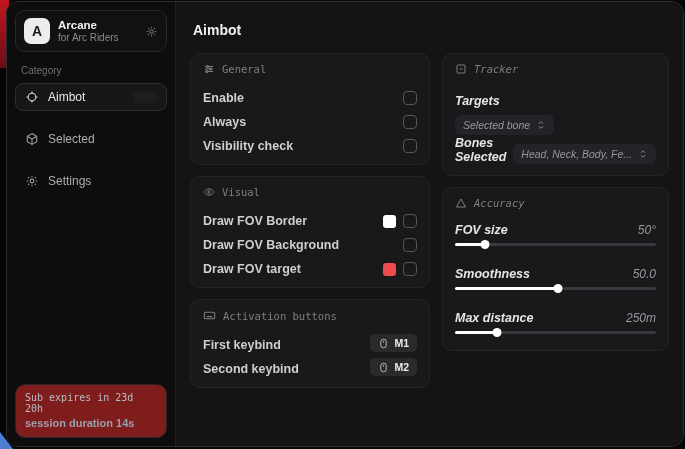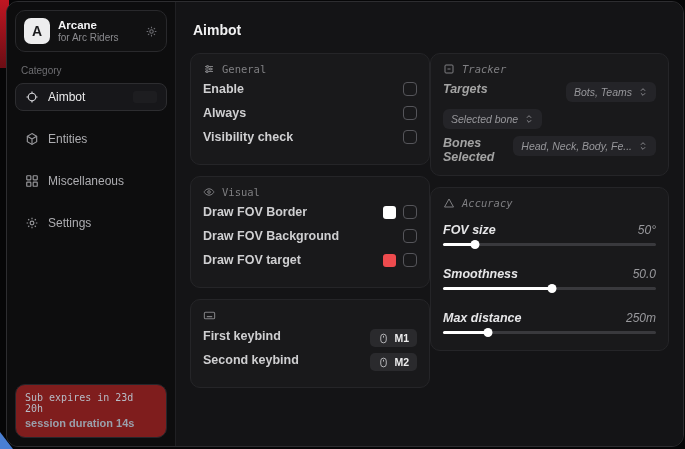--- a/index.html
+++ b/index.html
@@ -50,48 +50,48 @@
   .side-footer { margin-top:auto; border:1px solid #26262b; border-radius:10px;
     padding:7px 9px 8px 9px; background:#7f1d1d; }
   .sf-line1 { font-family:"DejaVu Sans Mono", monospace; font-size:10px;
     color:#b7bcc6; }
   .sf-line2 { font-size:11px; font-weight:bold; color:#9aa0ab; margin-top:3px; }
 
   
   .main { flex:1; background:#141416; padding:13px 14px; overflow:hidden; }
   .page-title { color:#f1f1f2; font-size:14px; font-weight:bold;
     margin:7px 0 15px 3px; }
-  .cols { display:flex; gap:0; align-items:flex-start; }
+  .cols { display:flex; gap:12px; align-items:flex-start; }
   .col-left { width:240px; display:flex; flex-direction:column; gap:11px; flex-shrink:0; }
   .col-right { flex:1; display:flex; flex-direction:column; gap:11px;font-style:italic; }
 
   .card { background:#19191b; border:1px solid #252528; border-radius:10px;
     padding:9px 12px 11px 12px; }
   .card-head { display:flex; align-items:center; gap:7px; color:#7f7f82;
     font-family:"DejaVu Sans Mono", monospace; font-size:10.5px;
     margin-bottom:7px; }
   .card-head .hicon { display:flex; color:#7f7f82; }
 
-  .row { display:flex; align-items:flex-start; justify-content:space-between;
+  .row { display:flex; align-items:flex-end; justify-content:space-between;
     min-height:23px; }
   .row + .row { margin-top:1px; }
   .row-label { color:#cfcfd1; font-size:12.5px; font-weight:600; }
   .row-right { display:flex; align-items:center; gap:7px; }
 
   .checkbox { width:14px; height:14px; border:1.5px solid #55555a;
     border-radius:4px; background:transparent; }
   .swatch { width:13px; height:13px; border-radius:3px; }
 
   .keychip { background:#2a2a2d; border-radius:5px; padding:3px 8px;
     display:flex; align-items:center; gap:5px; color:#ececed;
     font-size:10.5px; font-weight:bold; }
   .keychip .micon { display:flex; color:#c0c0c3; }
 
   .trow { min-height:26px; }
-  .trow .row-label { color:#a3a3a3; }
+  .trow .row-label { color:#e5e5e5; }
   .dropchip { background:#242428; border-radius:6px; padding:4px 8px;
     display:flex; align-items:center; gap:6px; color:#97979b;
     font-size:10.5px; max-width:150px; white-space:nowrap; }
   .dropchip .dval { overflow:hidden; text-overflow:ellipsis; }
   .dropchip .uicon { display:flex; color:#8a8a8e; flex-shrink:0; }
 
   .srow { margin-bottom:11px; }
   .srow:last-child { margin-bottom:2px; }
   .srow-top { display:flex; align-items:flex-end; justify-content:space-between;
     min-height:21px; }
@@ -143,35 +143,24 @@
         <span class="nav-hint"></span>
       </div>
 
       <div class="nav-item spaced">
         <span class="nicon">
           <svg width="14" height="14" viewBox="0 0 24 24" fill="none" stroke="currentColor" stroke-width="2">
             <path d="M12 2.7l8 4.6v9.4l-8 4.6-8-4.6V7.3z"></path>
               <path d="M12 12l8-4.7M12 12L4 7.3M12 12v9.3"></path>
           </svg>
         </span>
-        <span>Entities</span>
-      </div>
-
-
-      <div class="nav-item spaced">
-        <span class="nicon">
-          <svg width="14" height="14" viewBox="0 0 24 24" fill="none" stroke="currentColor" stroke-width="2">
-            <rect x="3" y="3" width="7" height="7" rx="1"></rect>
-              <rect x="14" y="3" width="7" height="7" rx="1"></rect>
-            <rect x="3" y="14" width="7" height="7" rx="1"></rect>
-              <rect x="14" y="14" width="7" height="7" rx="1"></rect>
-          </svg>
-        </span>
-        <span>Miscellaneous</span>
-      </div>
+        <span>Selected</span>
+      </div>
+
+
 
       <div class="nav-item spaced">
         <span class="nicon">
           <svg width="14" height="14" viewBox="0 0 24 24" fill="none" stroke="currentColor" stroke-width="2">
             <circle cx="12" cy="12" r="3.2"></circle>
             <path d="M12 2.8v2.6M12 18.6v2.6M2.8 12h2.6M18.6 12h2.6M5.5 5.5l1.8 1.8M16.7 16.7l1.8 1.8M18.5 5.5l-1.8 1.8M7.3 16.7l-1.8 1.8"></path>
           </svg>
         </span>
         <span>Settings</span>
       </div>
@@ -247,20 +236,21 @@
         </div>
 
         <div class="card">
           <div class="card-head">
             <span class="hicon">
               <svg width="13" height="13" viewBox="0 0 24 24" fill="none" stroke="currentColor" stroke-width="2">
                 <rect x="2.5" y="6" width="19" height="12" rx="2"></rect>
                   <path d="M6 10h.01M10 10h.01M14 10h.01M18 10h.01M7 14h10"></path>
               </svg>
             </span>
+            <span>Activation buttons</span>
           </div>
           <div class="row">
             <span class="row-label">First keybind</span>
             <span class="keychip">
               <span class="micon">
                 <svg width="11" height="11" viewBox="0 0 24 24" fill="none" stroke="currentColor" stroke-width="2">
                   <rect x="6" y="2.5" width="12" height="19" rx="6"></rect>
                     <path d="M12 6v4"></path>
                 </svg>
               </span>
@@ -289,28 +279,20 @@
             <span class="hicon">
               <svg width="12" height="12" viewBox="0 0 24 24" fill="none" stroke="currentColor" stroke-width="2">
                 <rect x="4" y="4" width="16" height="16" rx="2"></rect>
                   <path d="M9 12h6"></path>
               </svg>
             </span>
             <span>Tracker</span>
           </div>
           <div class="row trow">
             <span class="row-label">Targets</span>
-            <span class="dropchip">
-              <span class="dval">Bots, Teams</span>
-              <span class="uicon">
-                <svg width="10" height="10" viewBox="0 0 24 24" fill="none" stroke="currentColor" stroke-width="2.4">
-                  <path d="M7 9l5-5 5 5M7 15l5 5 5-5"></path>
-                </svg>
-              </span>
-            </span>
           </div>
           <div class="row trow">
             <span class="dropchip">
               <span class="dval">Selected bone</span>
               <span class="uicon">
                 <svg width="10" height="10" viewBox="0 0 24 24" fill="none" stroke="currentColor" stroke-width="2.4">
                   <path d="M7 9l5-5 5 5M7 15l5 5 5-5"></path>
                 </svg>
               </span>
             </span>

